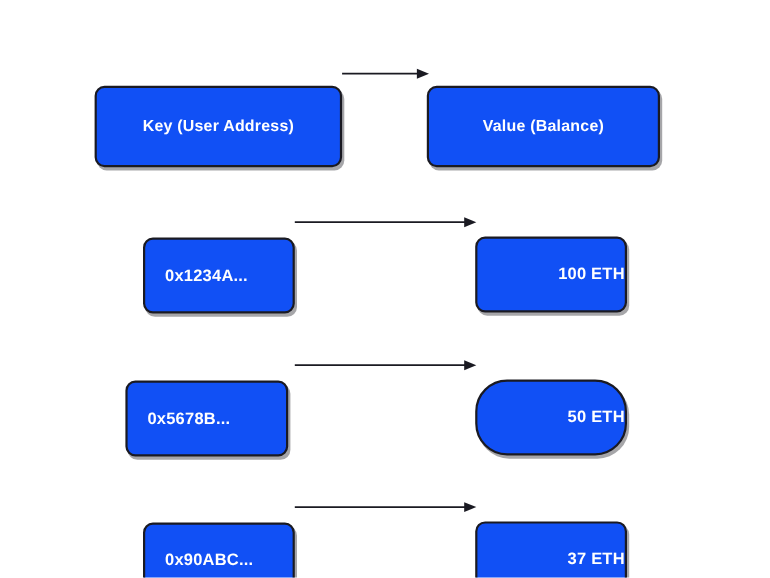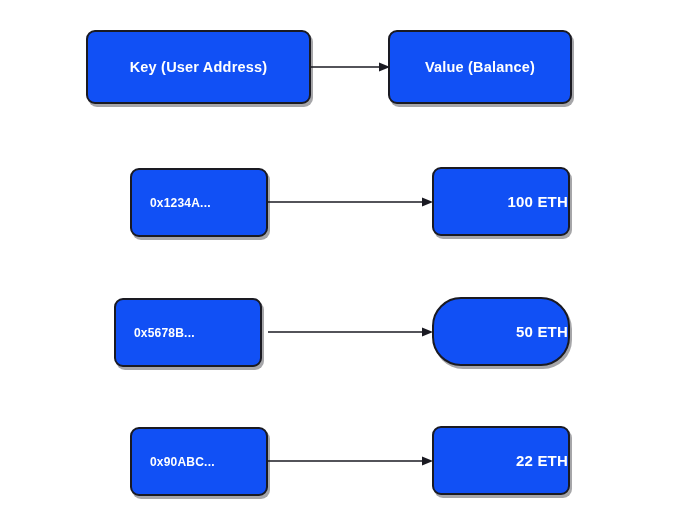--- a/index.html
+++ b/index.html
@@ -27,32 +27,33 @@
     box-sizing: border-box;
     background: #1150f5;
     border: 2px solid #1a1a22;
     border-radius: 9px;
     box-shadow: 2px 3px 0 rgba(20,20,28,0.38);
     display: flex;
     align-items: center;
     color: #ffffff;
     font-weight: bold;
     letter-spacing: 0.2px;
+    margin-top: 48px;
     -webkit-font-smoothing: antialiased;
   }
 
   .node.header {
     justify-content: center;
     font-size: 14.5px;
   }
 
   .node.key {
     justify-content: flex-start;
     padding-left: 18px;
-    font-size: 12px;
+    font-size: 15px;
   }
 
   .node.value {
     justify-content: flex-end;
     font-size: 15px;
   }
 
   .edge-svg {
     position: absolute;
     left: 0;
@@ -74,21 +75,21 @@
 </style>
 </head>
 <body>
 
 <div id="canvas">
 
   <div class="node header" style="left:86px; top:30px; width:225px; height:74px;">
     <span>Key (User Address)</span>
   </div>
 
-  <div class="node header" style="left:388px; top:30px; width:184px; height:74px;">
+  <div class="node header" style="left:388px; top:30px; width:212px; height:74px;">
     <span>Value (Balance)</span>
   </div>
 
   <div class="node key" style="left:130px; top:168px; width:138px; height:69px;">
     <span>0x1234A...</span>
   </div>
   <div class="node value" style="left:432px; top:167px; width:138px; height:69px;">
     <span>100 ETH</span>
   </div>
 
@@ -96,21 +97,21 @@
     <span>0x5678B...</span>
   </div>
   <div class="node value" style="left:432px; top:297px; width:138px; height:69px;border-radius:29px;">
     <span>50 ETH</span>
   </div>
 
   <div class="node key" style="left:130px; top:427px; width:138px; height:69px;">
     <span>0x90ABC...</span>
   </div>
   <div class="node value" style="left:432px; top:426px; width:138px; height:69px;">
-    <span>22 ETH</span>
+    <span>37 ETH</span>
   </div>
 
   <svg class="edge-svg">
     <g>
       <line class="edge-line" x1="311" y1="67" x2="382" y2="67"></line>
       <polygon class="edge-head" points="390,67 379,62.5 379,71.5"></polygon>
     </g>
     <g>
       <line class="edge-line" x1="268" y1="202" x2="426" y2="202"></line>
       <polygon class="edge-head" points="433,202 422,197.5 422,206.5"></polygon>

